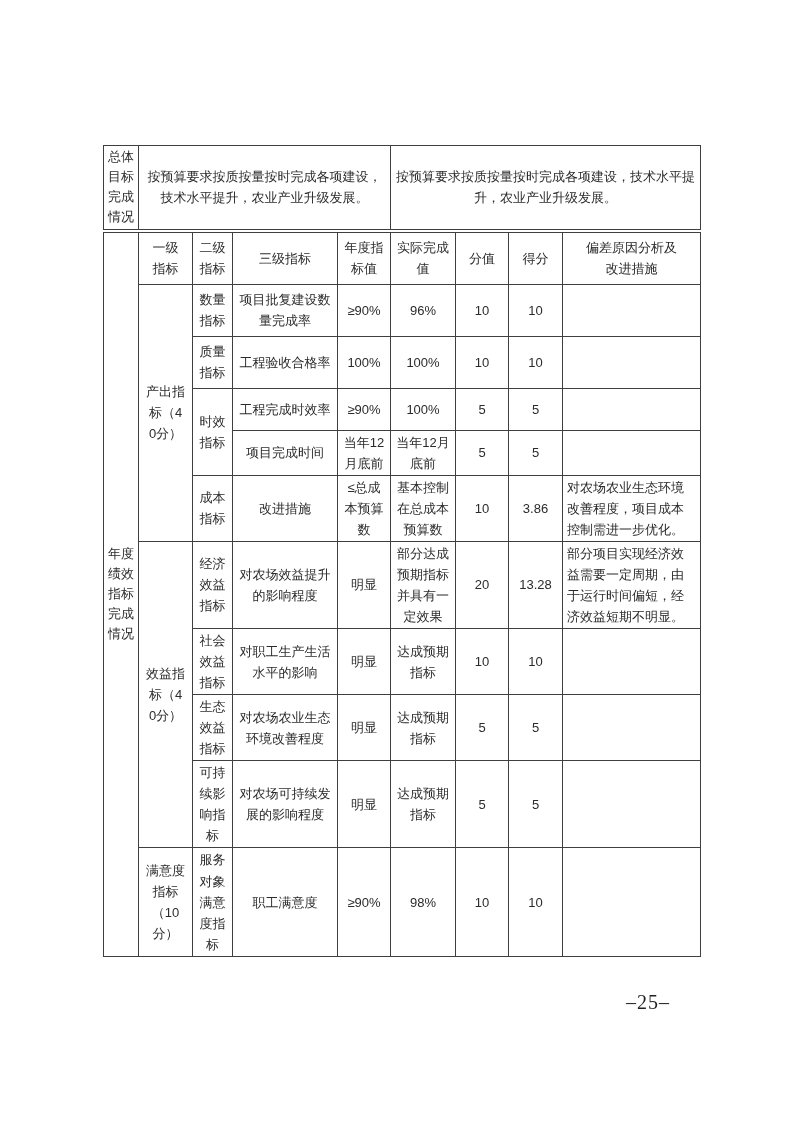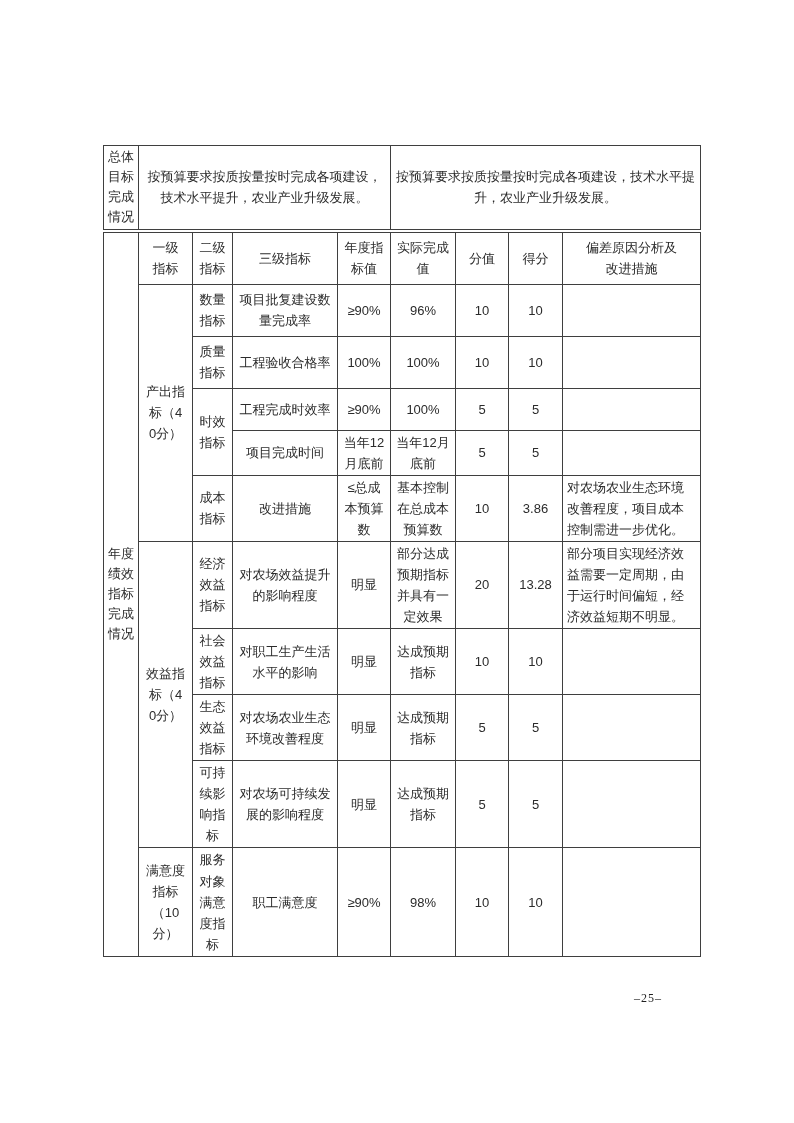--- a/index.html
+++ b/index.html
@@ -32,21 +32,21 @@
   .tbl td.hd{white-space:pre-line;}
   .tbl td.vlabel{padding:1px 3px;line-height:1.55;}
   .tbl td.grp{padding:1px 7px;}
   .tbl td.left{text-align:left;padding:1px 4px;}
   table.total-tbl{border-bottom:2px solid #3f3f3f;}
   .pageno{
     position:absolute;
     left:598px;top:991px;width:100px;
     text-align:center;
     font-family:"Liberation Serif","DejaVu Serif",serif;
-    font-size:12px;
+    font-size:20px;
     color:#1f1f1f;
     letter-spacing:1px;
   }
 </style>
 </head>
 <body>
 
 <div class="page">
   <div class="doc">
 

